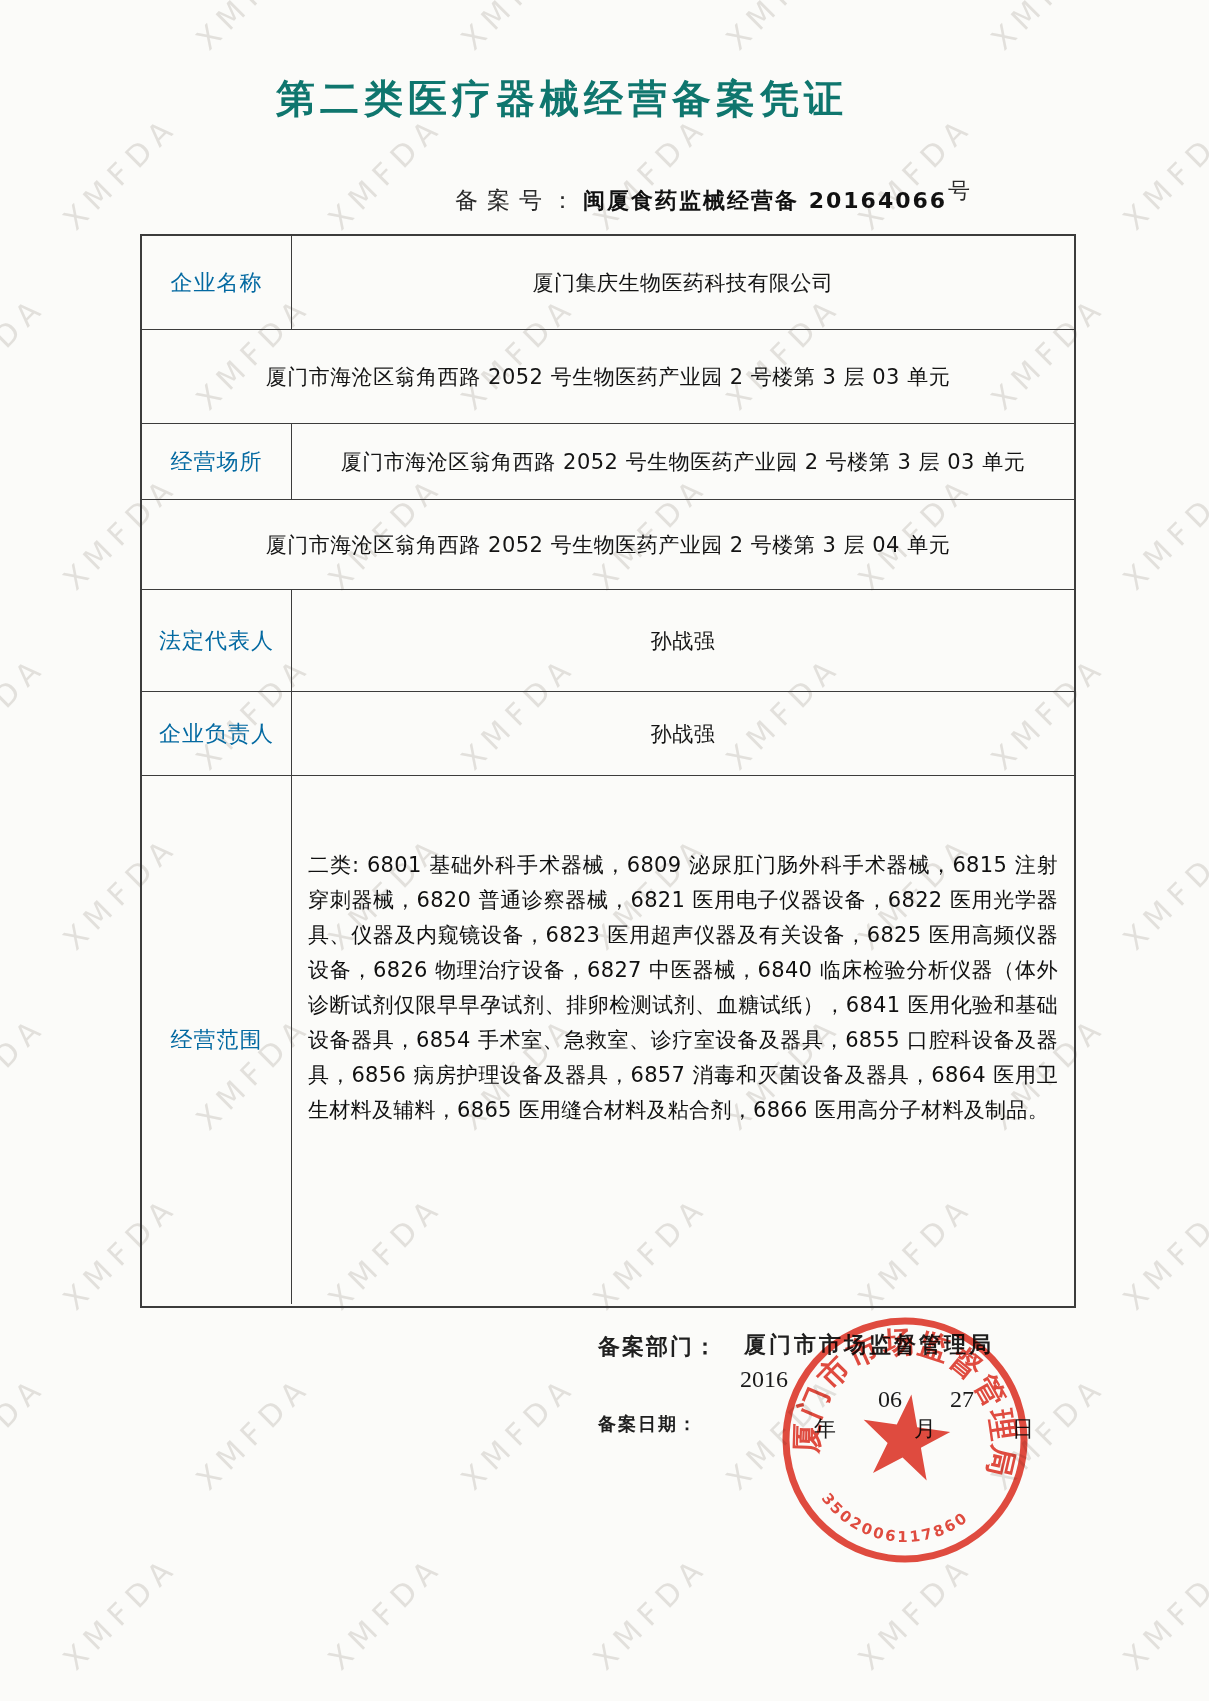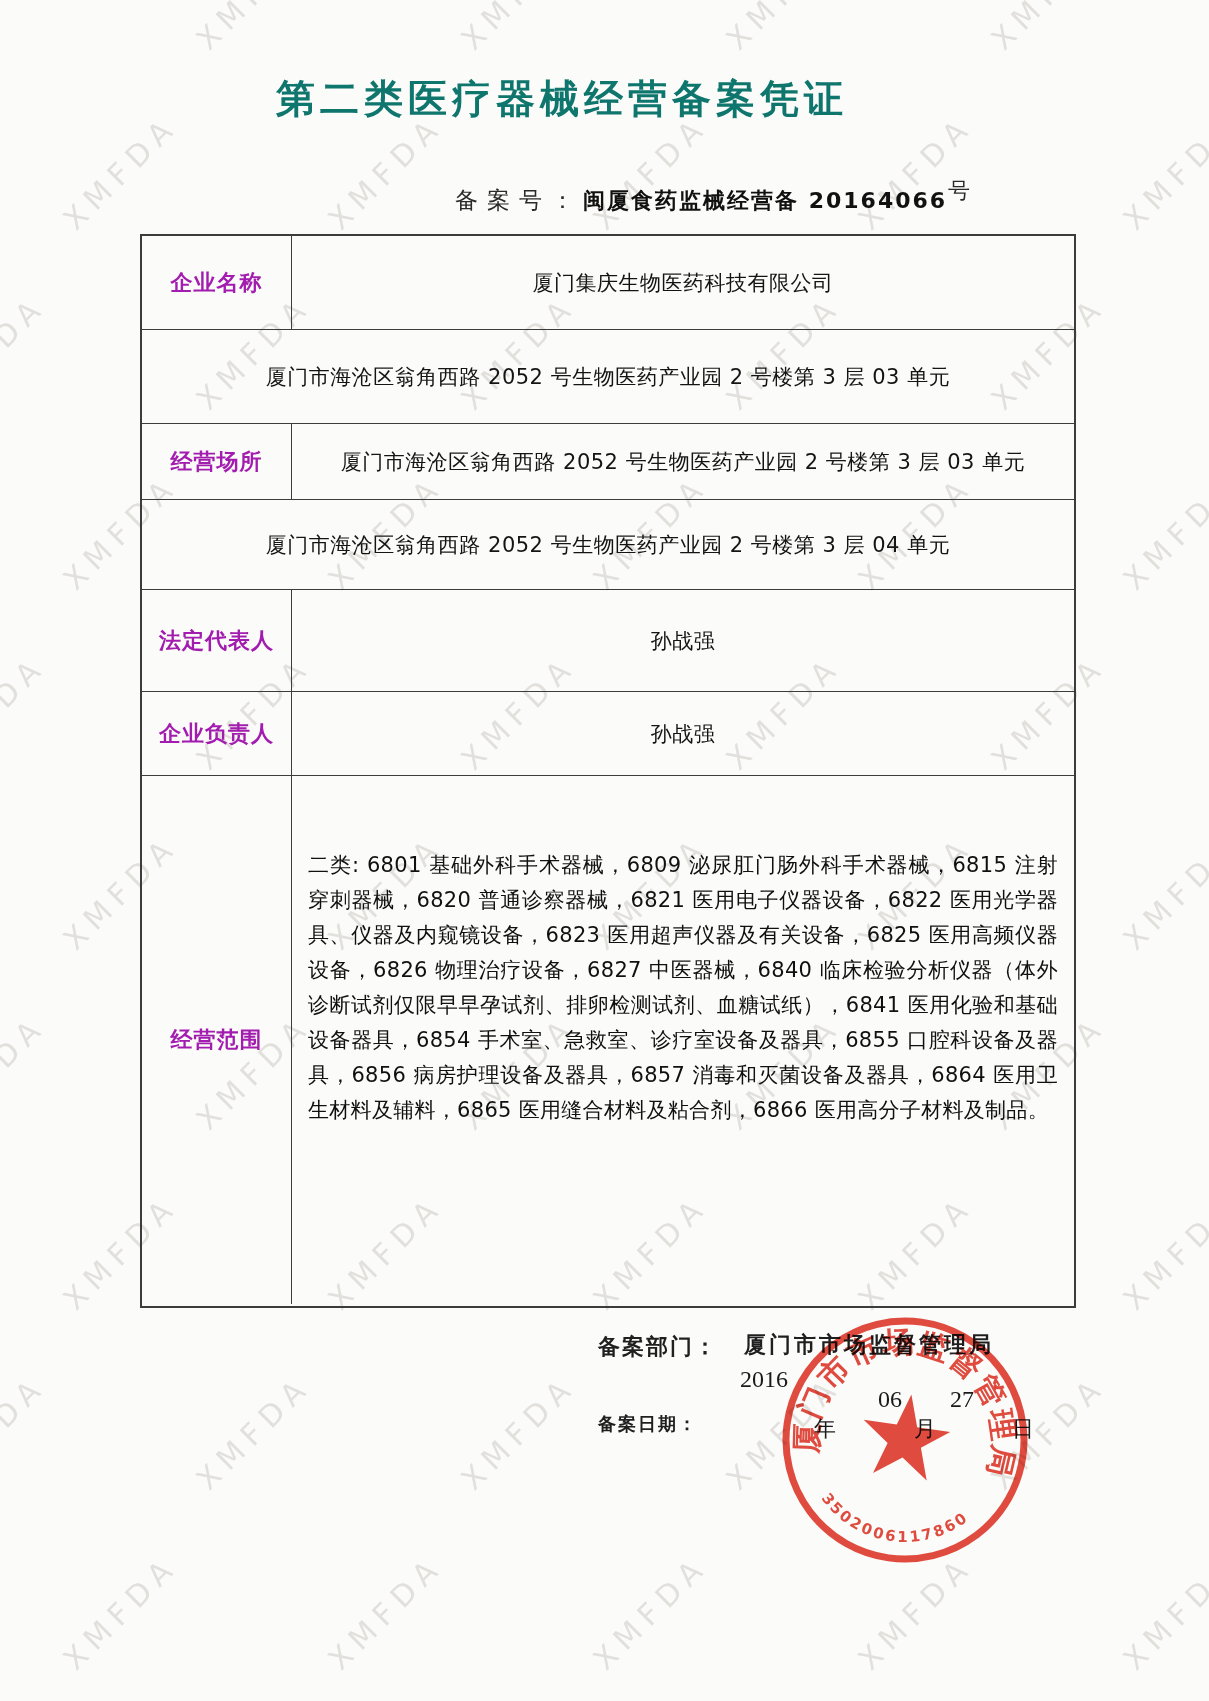--- a/index.html
+++ b/index.html
@@ -33,21 +33,21 @@
   .reg-table {
     position:absolute; left:140px; top:234px; width:936px; height:1074px;
     border:2px solid #3c3c3c;
   }
   .t-row { display:flex; border-bottom:1.5px solid #3c3c3c; }
   .t-row:last-child { border-bottom:none; }
   .r0{height:94px}.r1{height:94px}.r2{height:76px}.r3{height:90px}.r4{height:102px}.r5{height:84px}.r6{height:528px}
   .t-label {
     width:150px; flex:0 0 150px; border-right:1.5px solid #3c3c3c;
     display:flex; align-items:center; justify-content:center;
-    font-size:22px; letter-spacing:1px; color:#a21caf; text-align:right;font-weight:bold;
+    font-size:22px; letter-spacing:1px; color:#0369a1; text-align:right;
   }
   .t-value {
     flex:1; display:flex; align-items:center; justify-content:center;
     font-size:21px; color:#141414; letter-spacing:0.5px; padding:0 10px;
     font-weight:500;
   }
   .scope-cell {
     flex:1; padding:72px 16px 0 16px; font-size:21px; font-weight:normal;
     line-height:35px; color:#101010; text-align:justify; letter-spacing:0.3px;
     display:block;

